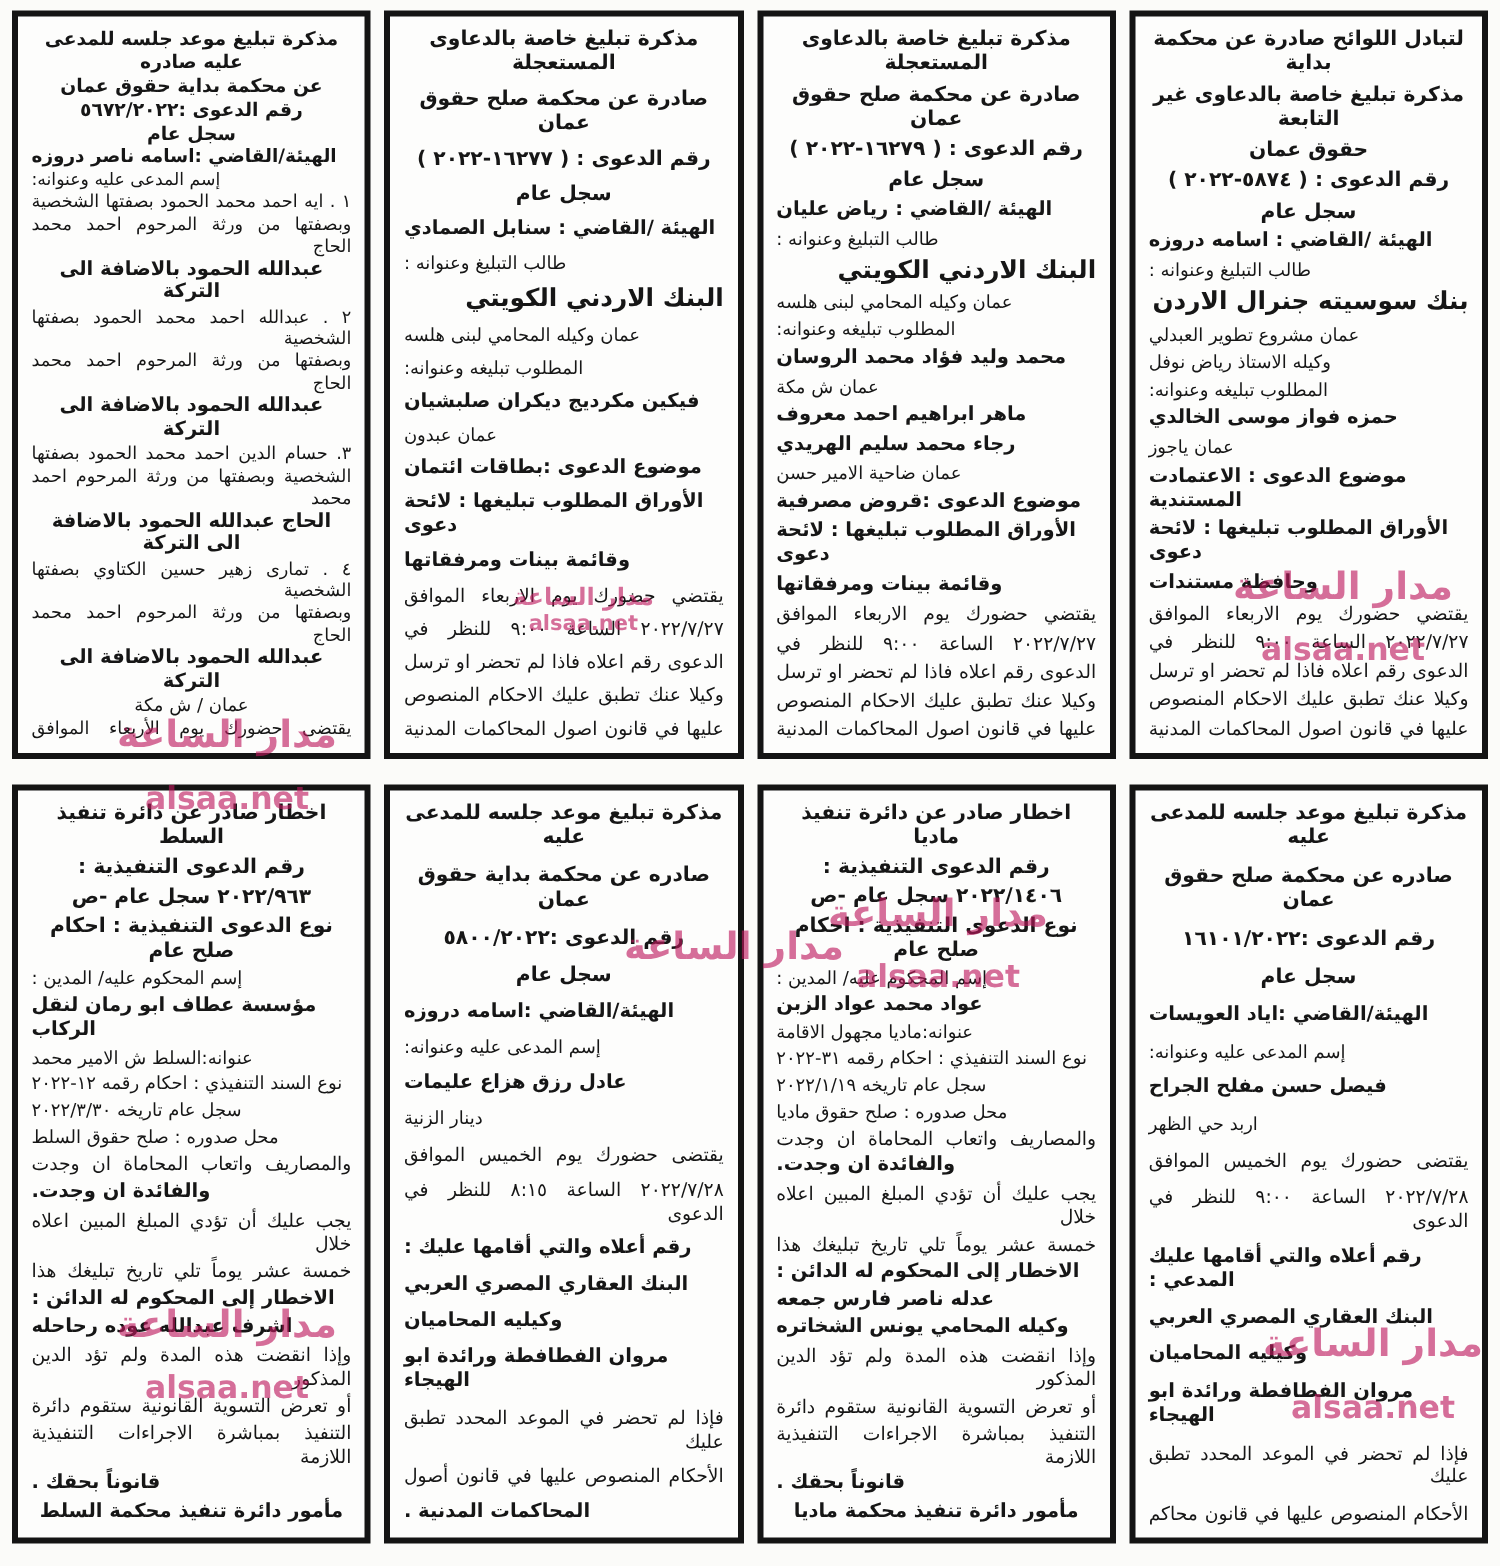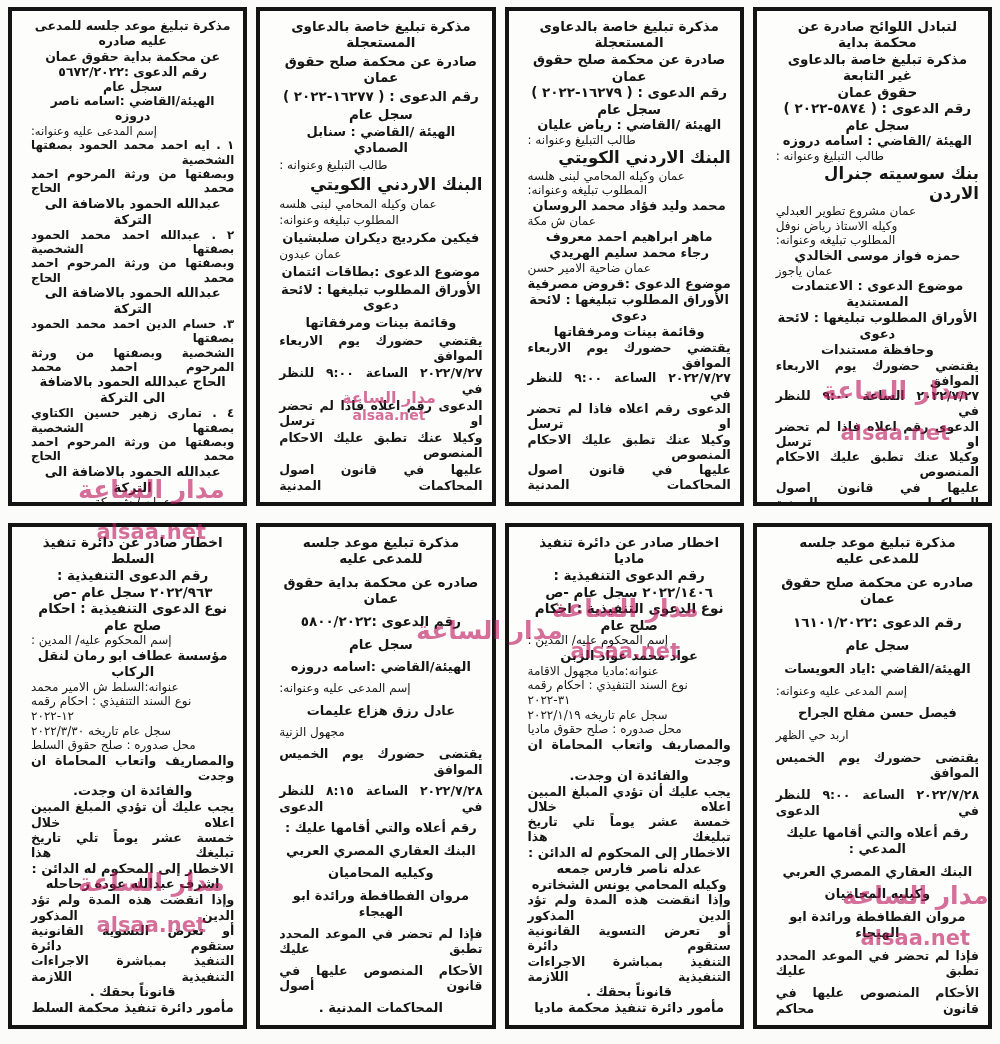--- a/index.html
+++ b/index.html
@@ -18,35 +18,35 @@
     grid-template-columns:repeat(4,1fr);
     grid-template-rows:499px 506px;
     column-gap:9px;
     row-gap:17px;
     padding:7px 8px;
     direction:rtl;
   }
   .notice{
     border:4px solid #141414;
     background:#fdfdfc;
-    padding:7px 9px 9px 19px;
+    padding:7px 9px 9px 9px;
     display:flex;
     flex-direction:column;
     justify-content:space-between;
     overflow:hidden;
   }
   .ln{line-height:1.22;white-space:normal;}
   
   .hc{font-weight:bold;text-align:center;font-size:13.5px;}
   .cb{font-weight:bold;text-align:center;font-size:13px;}
   .c {text-align:center;font-size:12px;}
-  .b {font-weight:bold;text-align:center;font-size:13px;}
+  .b {font-weight:bold;text-align:left;font-size:13px;}
   .bb{font-weight:bold;text-align:right;font-size:16.5px;}
   .r {text-align:left;font-size:12px;}
-  .jb{font-weight:bold;text-align:justify;text-align-last:justify;font-size:12.5px;}
+  .jb{font-weight:normal;text-align:justify;text-align-last:justify;font-size:12.5px;}
   .dense .hc{font-size:12.5px;}
   .dense .jb{font-size:11.8px;}
   .dense .b{font-size:12.3px;}
   .dense .r{font-size:11.5px;}
   
   .wm{
     position:absolute;
     color:#be185d;
     opacity:.62;
     font-weight:bold;
@@ -198,21 +198,21 @@
       <div class="ln cb">مأمور دائرة تنفيذ محكمة ماديا</div>
     </article>
     <article class="notice">
       <div class="ln hc">مذكرة تبليغ موعد جلسه للمدعى عليه</div>
       <div class="ln hc">صادره عن محكمة بداية حقوق عمان</div>
       <div class="ln hc">رقم الدعوى :٥٨٠٠/٢٠٢٢</div>
       <div class="ln hc">سجل عام</div>
       <div class="ln b">الهيئة/القاضي :اسامه دروزه</div>
       <div class="ln r">إسم المدعى عليه وعنوانه:</div>
       <div class="ln b">عادل رزق هزاع عليمات</div>
-      <div class="ln r">مجهول الزنية</div>
+      <div class="ln r">دينار الزنية</div>
       <div class="ln jb">يقتضى حضورك يوم الخميس   الموافق</div>
       <div class="ln jb">٢٠٢٢/٧/٢٨ الساعة ٨:١٥ للنظر في الدعوى</div>
       <div class="ln b">رقم أعلاه والتي أقامها عليك :</div>
       <div class="ln b">البنك العقاري المصري العربي</div>
       <div class="ln b">وكيليه المحاميان</div>
       <div class="ln b">مروان الفطافطة ورائدة ابو الهيجاء</div>
       <div class="ln jb">فإذا لم تحضر في الموعد المحدد تطبق عليك</div>
       <div class="ln jb">الأحكام المنصوص عليها في قانون أصول</div>
       <div class="ln b">المحاكمات المدنية .</div>
     </article>

